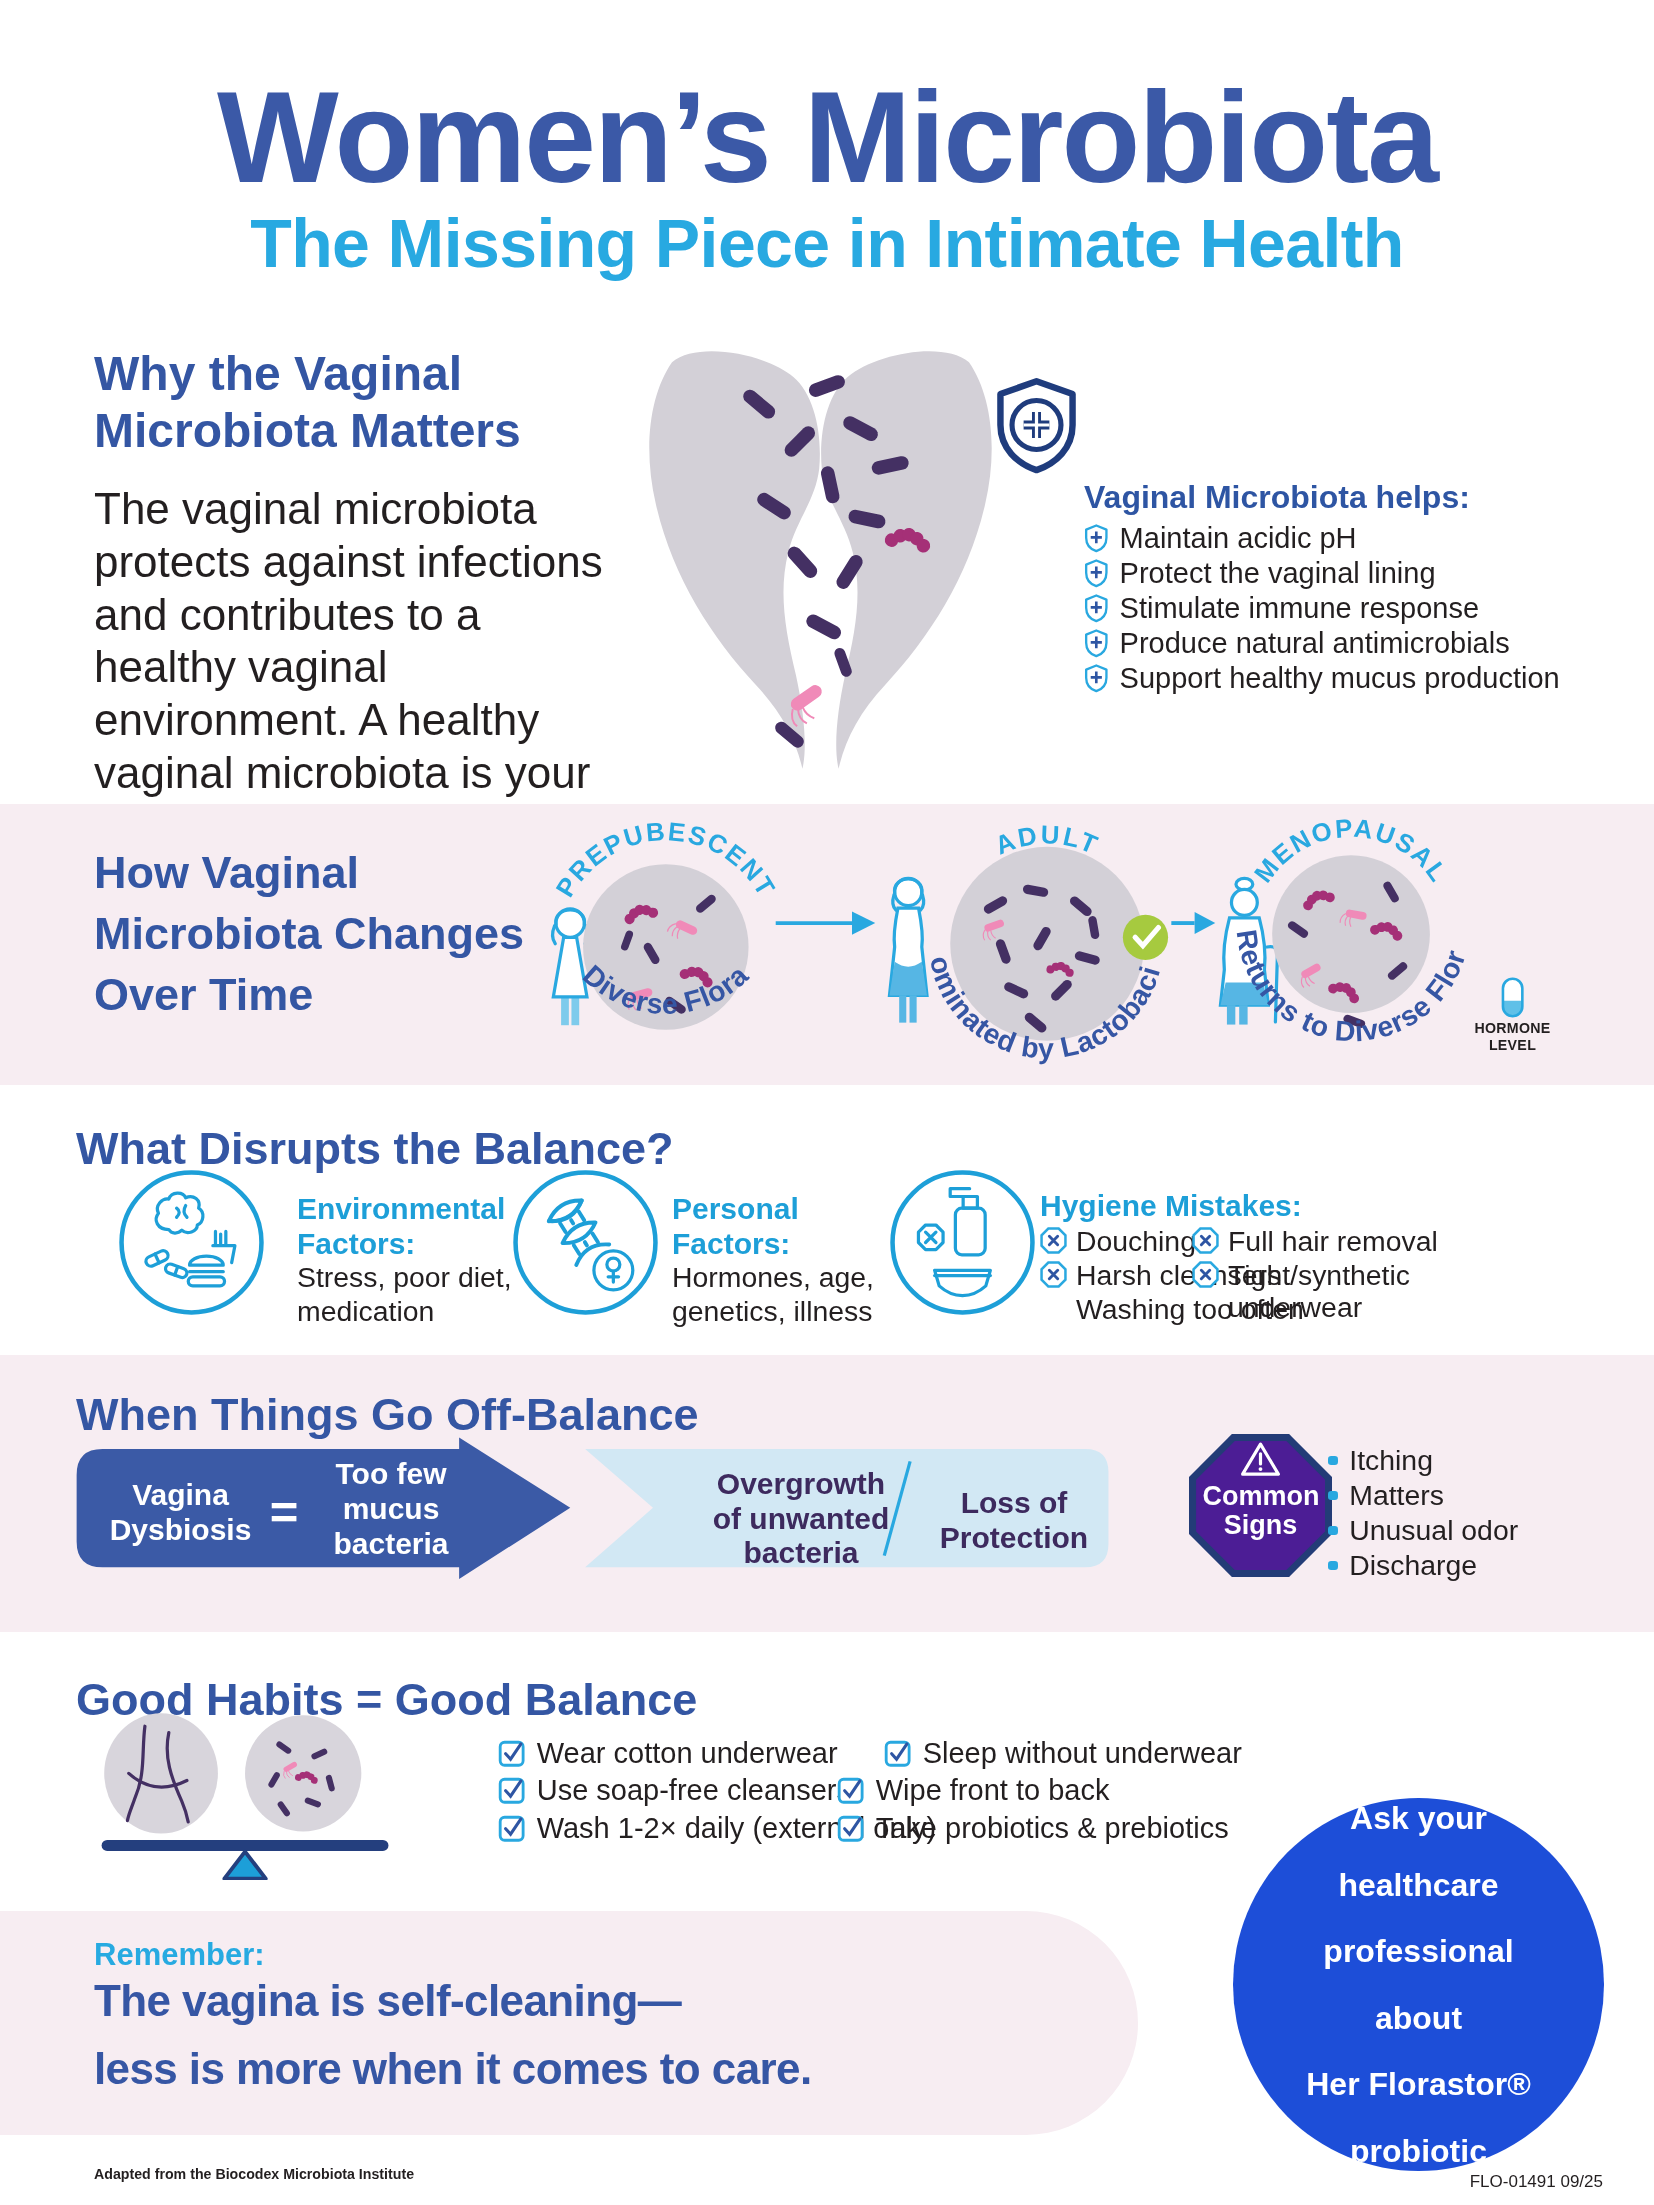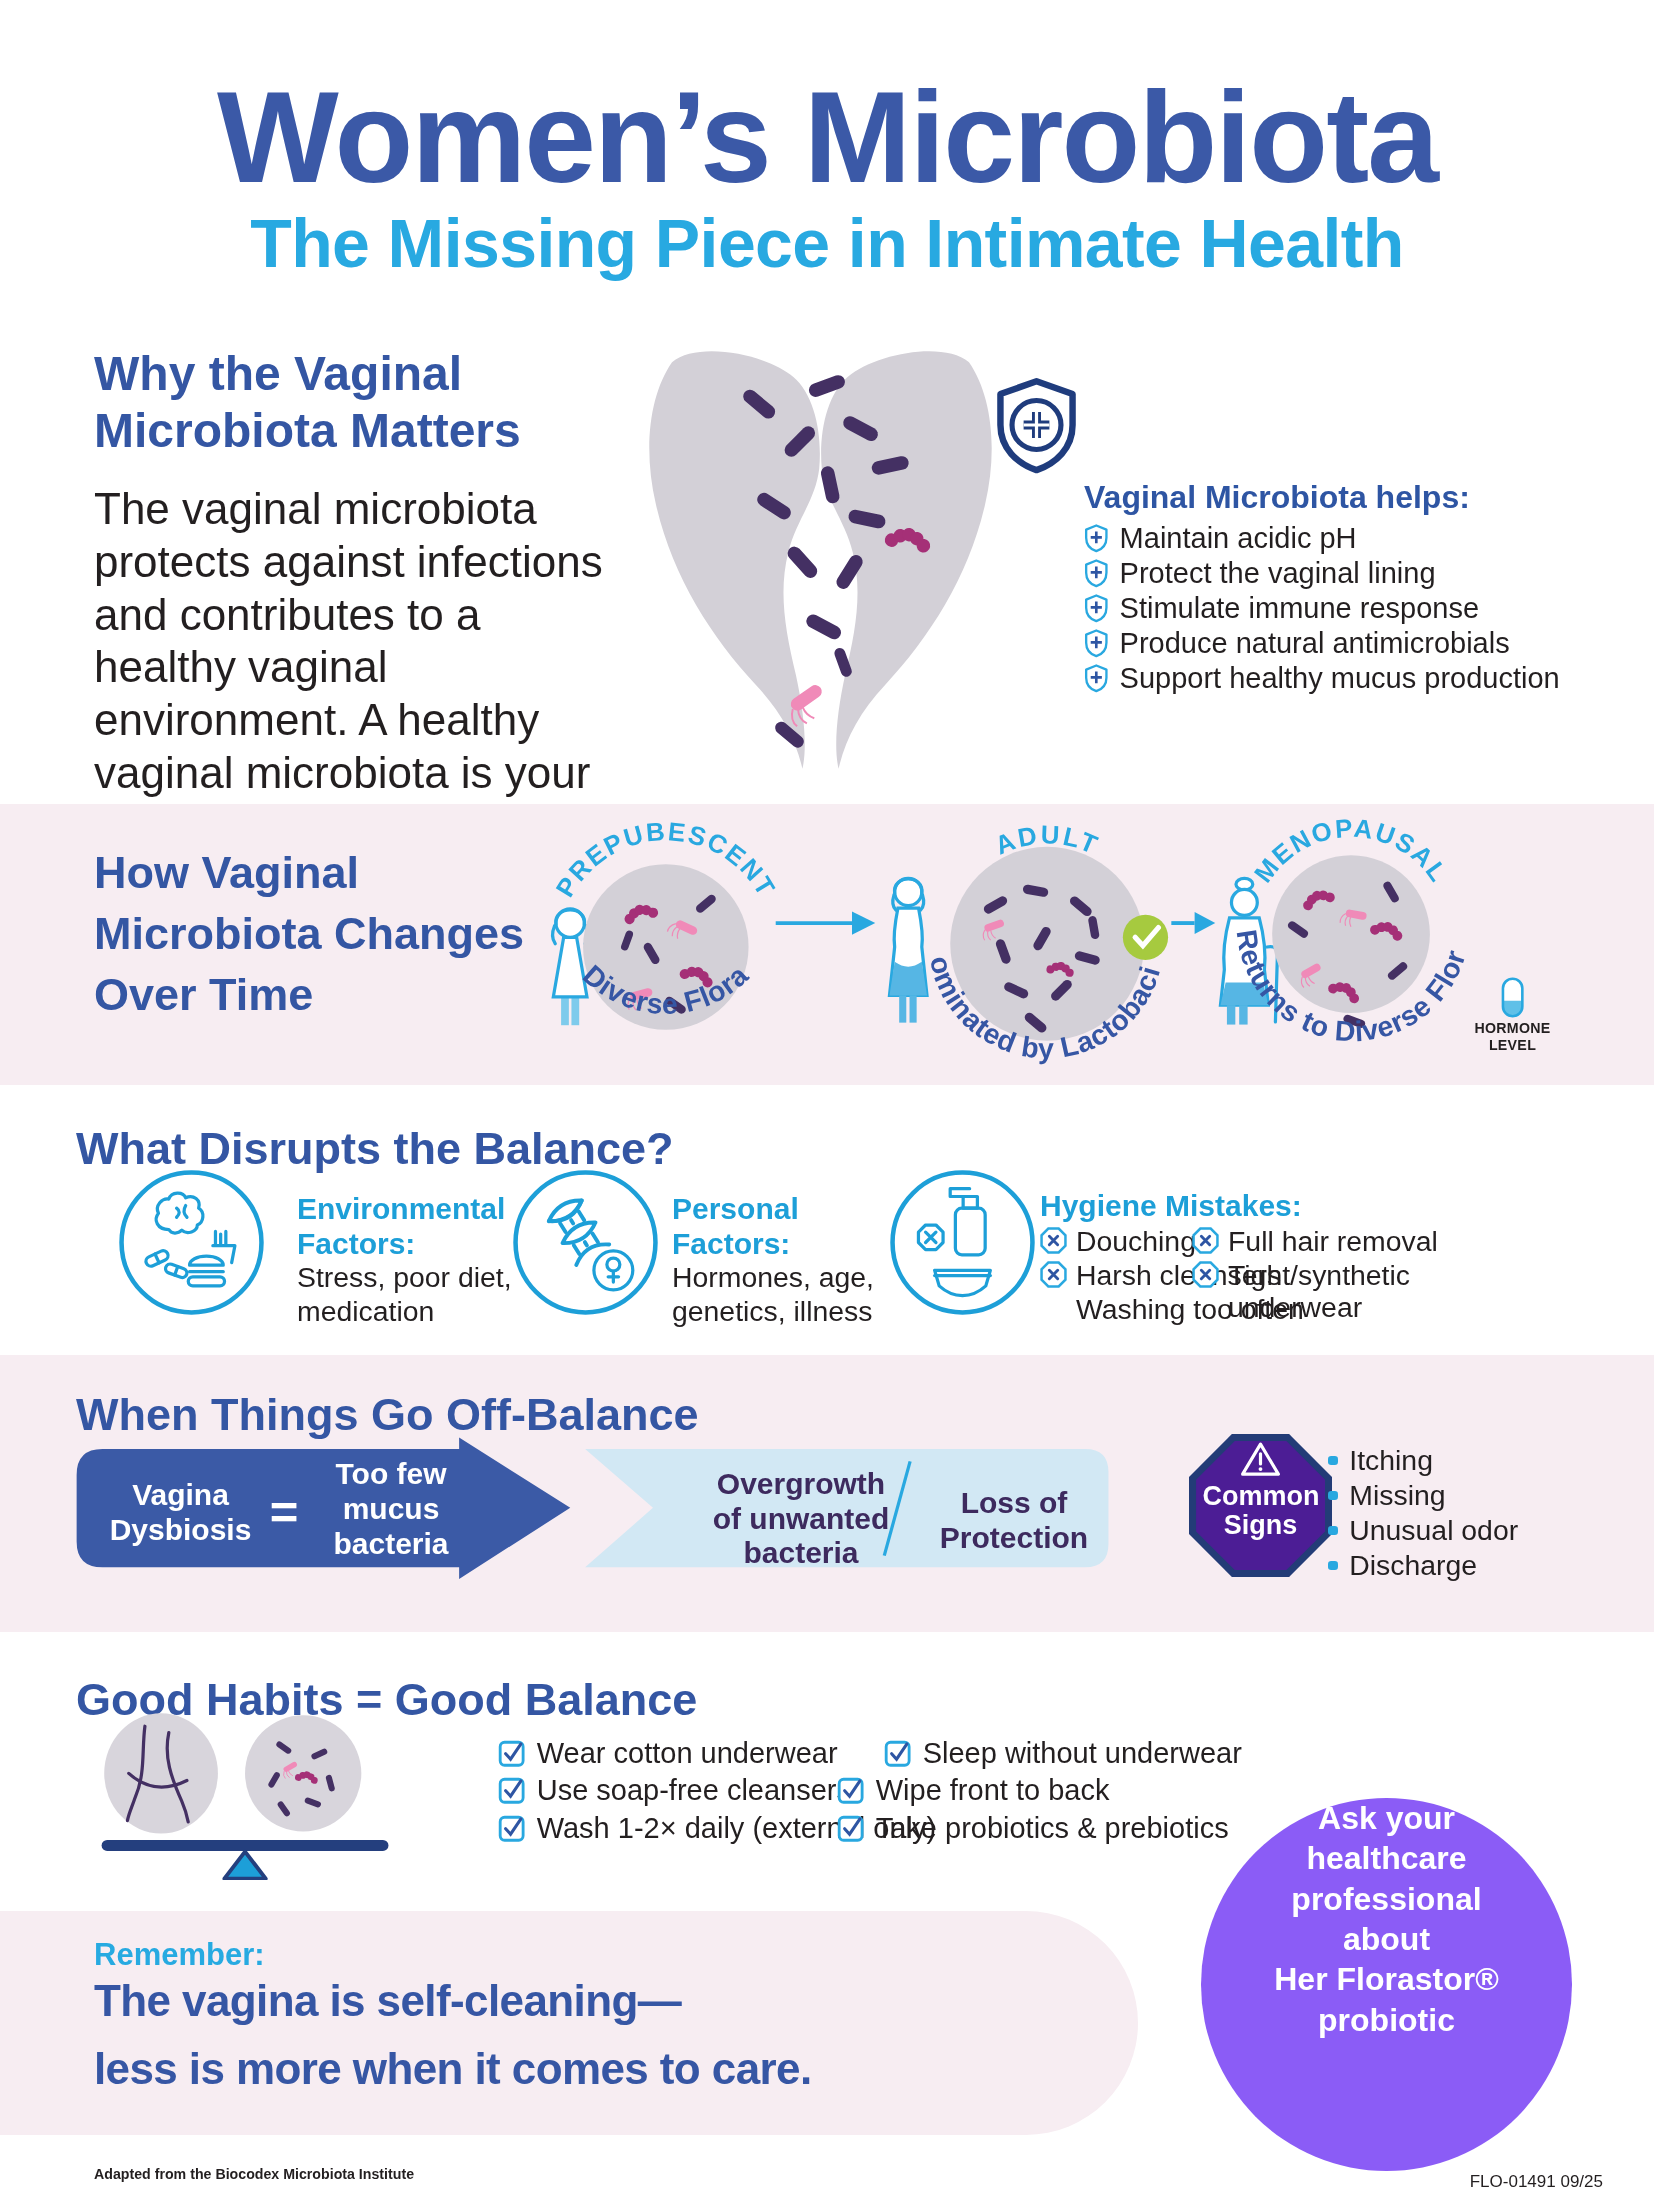--- a/index.html
+++ b/index.html
@@ -43,22 +43,22 @@
   .signs .dot { width:9.7px; height:9.7px; background:#29a8e0; border-radius:3.2px; margin-right:11.6px; flex:0 0 auto; }
   .signs span { font-size:28.4px; font-weight:500; }
   .hab-h { left:76px; top:1673px; font-size:45px; }
   .chk-col { position:absolute; }
   .chk-row { position:absolute; display:flex; align-items:center; }
   .chk-row svg { margin-right:10.3px; flex:0 0 auto; }
   .chk-row span { font-size:29px; font-weight:500; white-space:nowrap; }
   .remember-band { left:0; top:1911px; width:1138px; height:224px; background:#f7edf2; border-radius:0 114px 114px 0; }
   .rem-label { left:94px; top:1937px; font-size:31px; font-weight:bold; color:#27aae1; }
   .rem-line { position:absolute; left:94px; font-size:44px; font-weight:bold; color:#3656a4; letter-spacing:-0.6px; }
-  .cta { left:1201px; top:1798px; width:371px; height:373px; background:#8b5cf6; border-radius:50%;
-    display:flex; flex-direction:column; align-items:center; justify-content:flex-start; }
+  .cta { left:1233px; top:1798px; width:371px; height:373px; background:#1d4ed8; border-radius:50%;
+    display:flex; flex-direction:column; align-items:center; justify-content:space-between; }
   .cta div { color:#fff; font-size:32px; font-weight:bold; line-height:1.26; text-align:center; }
   .foot-l { left:94px; top:2166px; font-size:14.2px; font-weight:600; }
   .foot-r { left:1312px; top:2172px; width:291px; text-align:right; font-size:17px; font-weight:500; }
   svg text { font-family:"Liberation Sans", sans-serif; }
 </style>
 </head>
 <body>
 
 <div class="page">
 
@@ -401,21 +401,21 @@
     </div>
   </div>
 
   <div class="abs signs">
     <div class="row">
         <span class="dot"></span>
         <span>Itching</span>
       </div>
     <div class="row">
         <span class="dot"></span>
-        <span>Missing</span>
+        <span>Matters</span>
       </div>
     <div class="row">
         <span class="dot"></span>
         <span>Unusual odor</span>
       </div>
     <div class="row">
         <span class="dot"></span>
         <span>Discharge</span>
       </div>
   </div>

